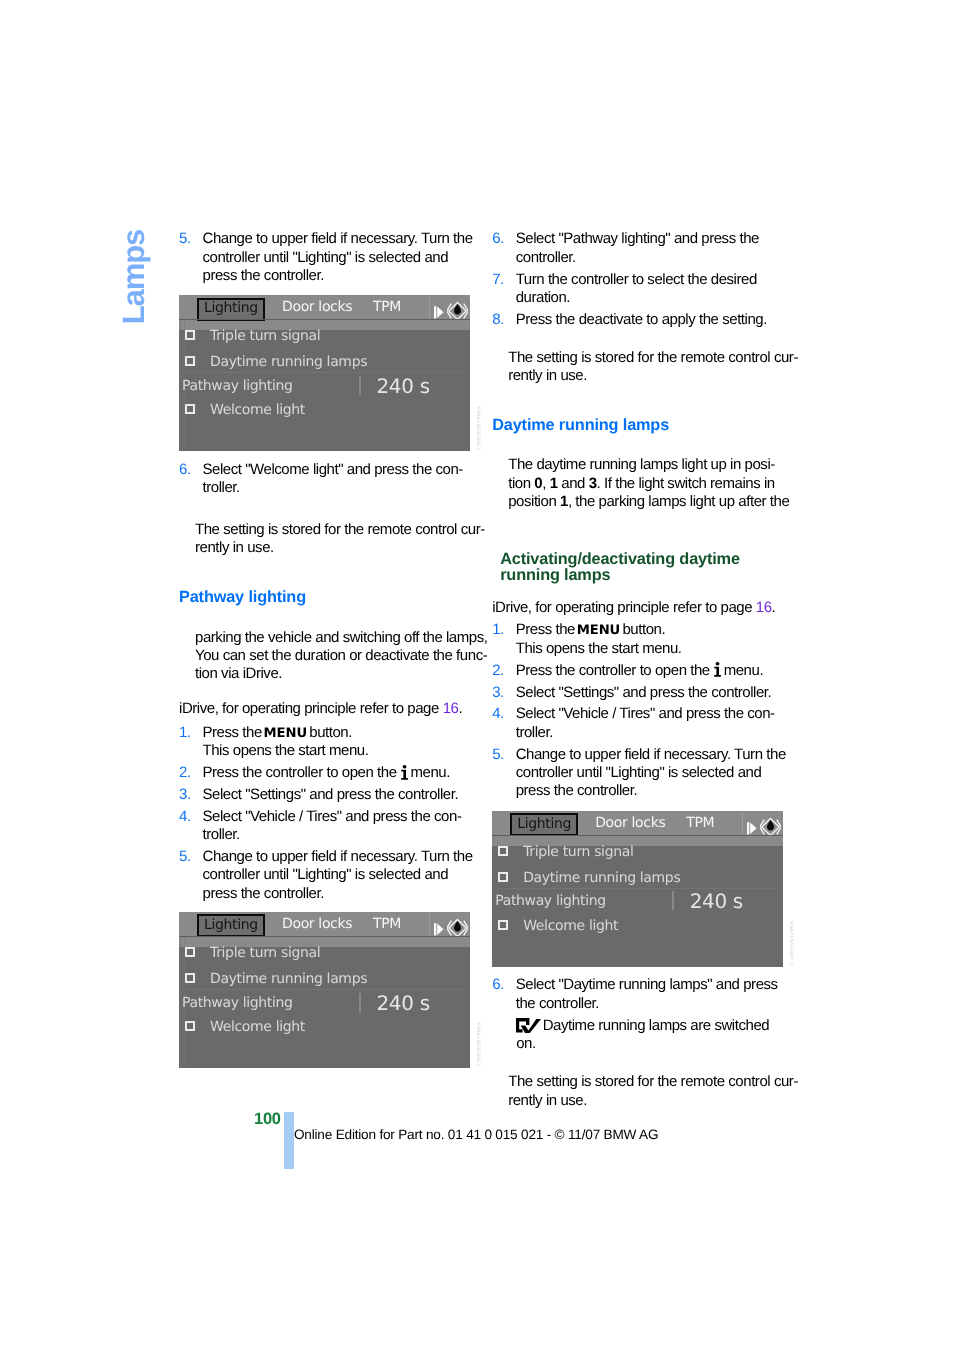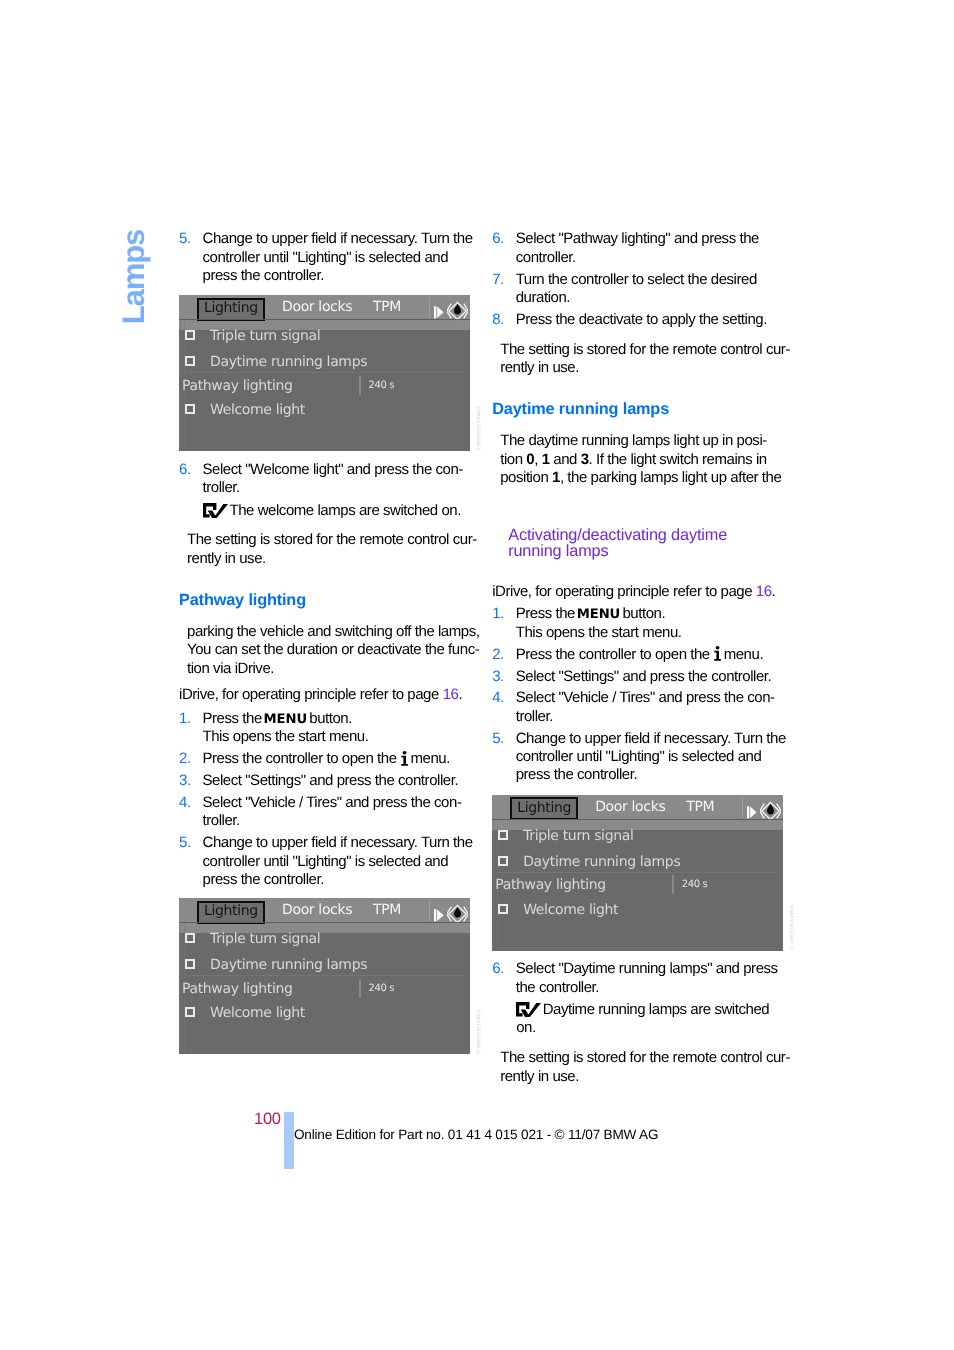--- a/index.html
+++ b/index.html
@@ -17,25 +17,25 @@
     letter-spacing:-1.1px;text-align:center;white-space:nowrap;}
 
   
   .col{position:absolute;top:230.3px;width:292px;}
   .colL{left:179px;}
   .colR{left:492.2px;}
 
   
   .ln{font-size:15px;letter-spacing:-0.45px;line-height:18.4px;color:#000;
       white-space:nowrap;height:18.4px;}
-  .p{margin:8px;}
+  .p{margin:16px;}
   .h2{font-size:16.3px;letter-spacing:-0.15px;line-height:16.8px;color:#0070F5;
       font-weight:bold;margin:0;white-space:nowrap;}
-  .h3{font-size:16.3px;letter-spacing:-0.15px;line-height:16.8px;color:#6d28d9;
-      font-weight:normal;margin:16px;white-space:nowrap;}
+  .h3{font-size:16.3px;letter-spacing:-0.15px;line-height:16.8px;color:#14532d;
+      font-weight:bold;margin:8px;white-space:nowrap;}
   .lnk{color:#6d28d9;}
   .b{font-weight:bold;}
 
   
   .step{position:relative;padding-left:23.5px;}
   .step + .step{margin-top:3.5px;}
   .step .num{position:absolute;left:0px;top:0;color:#0F74F3;
              font-size:15px;letter-spacing:-0.45px;line-height:18.4px;}
 
   
@@ -57,33 +57,33 @@
   .shot .edgel2{position:absolute;left:5px;top:25px;width:1px;bottom:0;background:#757575;opacity:.45;}
   .shot .tab{position:absolute;top:4px;font-size:14.0px;line-height:16px;color:#f5f5f5;
              white-space:nowrap;letter-spacing:-0.35px;}
   .shot .tab.sel{color:#151515;background:#6e6e6e;border:2.4px solid #0b0b0b;
                  padding:1.5px 5px 2.5px 5px;top:2.2px;line-height:15px;}
   .shot .cb{position:absolute;width:6px;height:6px;border:2px solid #eaeaea;}
   .shot .rowlabel{position:absolute;white-space:nowrap;font-size:14.0px;line-height:16px;
                   color:#d8d8d8;letter-spacing:-0.35px;}
   .shot .hline{position:absolute;left:6px;width:279px;height:1px;background:#747474;}
   .shot .vbar{position:absolute;width:1.5px;background:#898989;}
-  .shot .val{position:absolute;white-space:nowrap;font-size:10px;line-height:16px;
-             color:#e6e6e6;letter-spacing:-0.35px;}
+  .shot .val{position:absolute;white-space:nowrap;font-size:20px;line-height:16px;
+             color:#e6e6e6;letter-spacing:-0.35px;margin-left:8px;}
   .shot .hsep{position:absolute;left:250px;top:2px;width:1px;height:21px;background:#9e9e9e;}
   .shot .navicon{position:absolute;}
   .shot .homeicon{position:absolute;}
   .refcode{position:absolute;right:-12px;bottom:0.5px;font-size:6.5px;color:#d2d2d2;
            writing-mode:vertical-rl;letter-spacing:.1px;white-space:nowrap;
            font-family:"Liberation Sans",sans-serif;transform:scaleX(0.75);
            transform-origin:left bottom;}
 
   
   .pgnum{position:absolute;left:254px;top:1110.5px;font-size:16.5px;letter-spacing:-0.3px;
-         line-height:16.5px;color:#be185d;}
+         line-height:16.5px;color:#15803d;font-weight:bold;}
   .fbar{position:absolute;left:284px;top:1112px;width:10px;height:57px;background:#A6CCF5;}
   .fline{position:absolute;left:294px;top:1128px;font-size:13.6px;letter-spacing:-0.2px;
          line-height:13.6px;color:#000;white-space:nowrap;}
 </style>
 </head>
 <body>
 
 <div class="page">
 
   <div class="chaptab">
@@ -132,26 +132,20 @@
         </div>
         <div class="refcode">VM41553086.1</div>
       </div>
       <div style="height:9.5px"></div>
       <div class="step">
         <span class="num">6.</span>
         <div class="ln">Select "Welcome light" and press the con-</div>
         <div class="ln">troller.</div>
       </div>
       <div style="height:4px"></div>
-      <div class="note">
-        <div class="ln"><span class="cicon"><svg width="25" height="15" viewBox="0 0 25 15">
-              <path d="M0 0 H13.4 V7.0 H10.0 V3.4 H3.2 V11.2 H6.6 V14.5 H0 Z" fill="#000"></path>
-              <path d="M4.7 7.5 L9.3 7.5 L12.4 12.6 L20.3 1.0 L25.0 1.0 L13.8 14.9 L9.0 14.9 Z" fill="#000"></path>
-            </svg></span><span>The welcome lamps are switched on.</span></div>
-      </div>
       <div style="height:3.2px"></div>
       <div class="p">
         <div class="ln">The setting is stored for the remote control cur-</div>
         <div class="ln">rently in use.</div>
       </div>
       <div style="height:15.8px"></div>
       <div class="h2">Pathway lighting</div>
       <div style="height:6.4px"></div>
       <div class="p">
         <div class="ln">parking the vehicle and switching off the lamps,</div>
@@ -338,14 +332,14 @@
       </div>
       <div style="height:3.6px"></div>
       <div class="p">
         <div class="ln">The setting is stored for the remote control cur-</div>
         <div class="ln">rently in use.</div>
       </div>
     </div>
 
   <div class="pgnum">100</div>
   <div class="fbar"></div>
-  <div class="fline">Online Edition for Part no. 01 41 4 015 021 - © 11/07 BMW AG</div>
+  <div class="fline">Online Edition for Part no. 01 41 0 015 021 - © 11/07 BMW AG</div>
 </div>
 
 </body></html>

